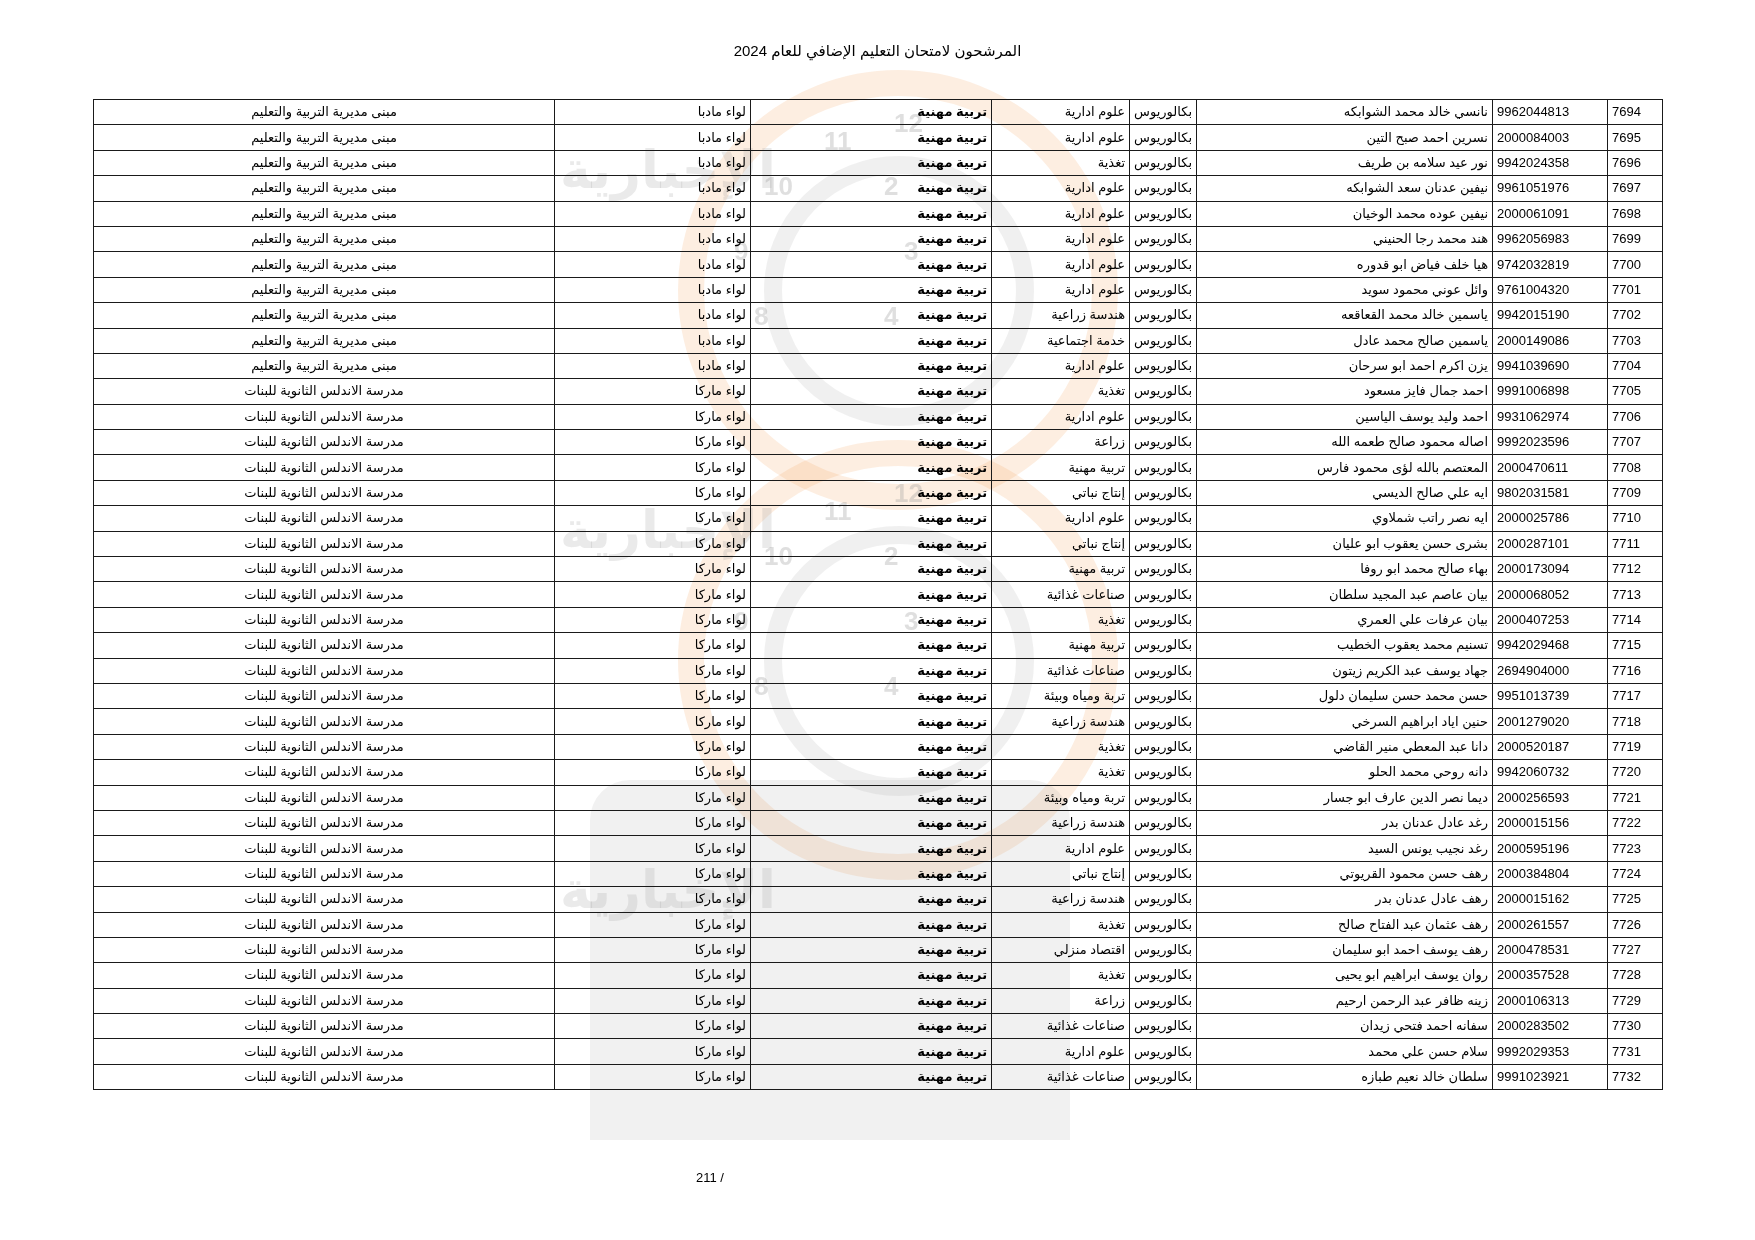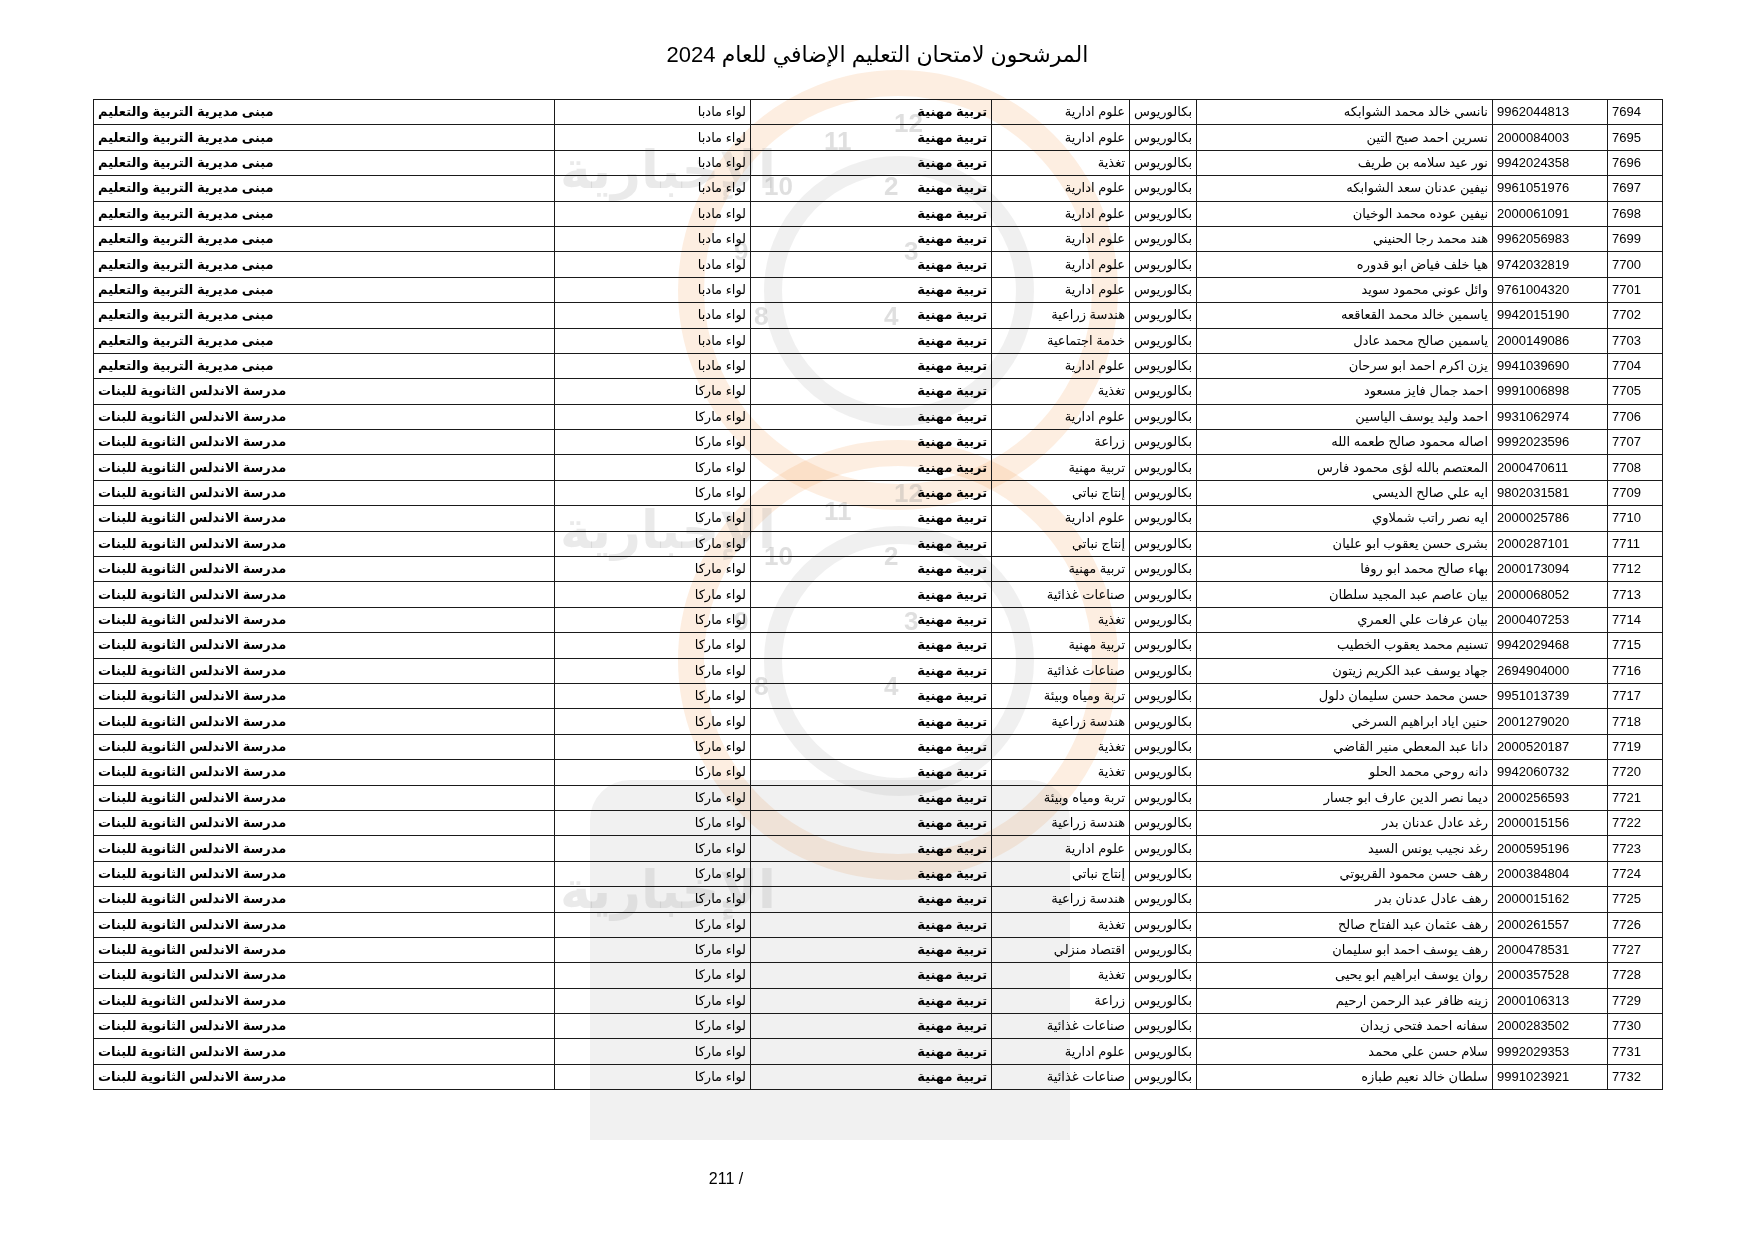--- a/index.html
+++ b/index.html
@@ -3,21 +3,21 @@
 <meta charset="utf-8">
 <style>
   html, body { margin: 0; padding: 0; background: #ffffff; }
   body {
     width: 1755px; height: 1240px; position: relative; overflow: hidden;
     font-family: "DejaVu Sans", "Liberation Sans", sans-serif; color: #000;
   }
   .title {
     position: absolute; top: 42px; left: 0; width: 1755px; text-align: center;
     font-family: "Liberation Sans", "DejaVu Sans", sans-serif;
-    font-size: 22px; direction: rtl;
+    font-size: 15px; direction: rtl;
   }
   .watermark { position: absolute; pointer-events: none; z-index: 0; }
   .wm-clock {
     width: 440px; height: 440px; border-radius: 50%;
     border: 26px solid rgba(245, 160, 90, 0.18);
     box-sizing: border-box; left: 678px;
   }
   .wm-clock-inner {
     position: absolute; left: 60px; top: 60px; width: 270px; height: 270px;
     border-radius: 50%; border: 18px solid rgba(170,170,170,0.18); box-sizing: border-box;
@@ -43,24 +43,24 @@
     border: 1.6px solid #1a1a1a; height: 24.4px; padding: 0 4px;
     font-size: 13px; line-height: 14px; white-space: nowrap; overflow: hidden;
   }
   td.c-seq  { width: 46px;  text-align: left; font-size: 15px; margin-top: 28px; }
   td.c-id   { width: 106px; text-align: left; font-size: 15px; }
   td.c-name { width: 287px; text-align: right; margin-left: 8px; }
   td.c-deg  { width: 55px;  text-align: right; }
   td.c-maj  { width: 129px; text-align: right; }
   td.c-spec { width: 232px; text-align: right; font-weight: bold; }
   td.c-dir  { width: 187px; text-align: right; }
-  td.c-cent { text-align: left; font-weight: bold; font-size: 12px; }
+  td.c-cent { text-align: center; font-weight: normal; font-size: 12px; }
   .page-num {
     position: absolute; top: 1170px; left: 0; width: 1420px; text-align: center;
-    font-family: "Liberation Sans", sans-serif; font-size: 16px; padding-left: 16px;
+    font-family: "Liberation Sans", sans-serif; font-size: 13px;
   }
 </style>
 </head>
 <body>
 
 <div class="watermark wm-clock" style="top:70px;">
   <div class="wm-clock-inner"></div>
   <span class="wm-num" style="left:190px; top:12px;">12</span>
   <span class="wm-num" style="left:120px; top:30px;">11</span>
   <span class="wm-num" style="left:60px; top:75px;">10</span>

